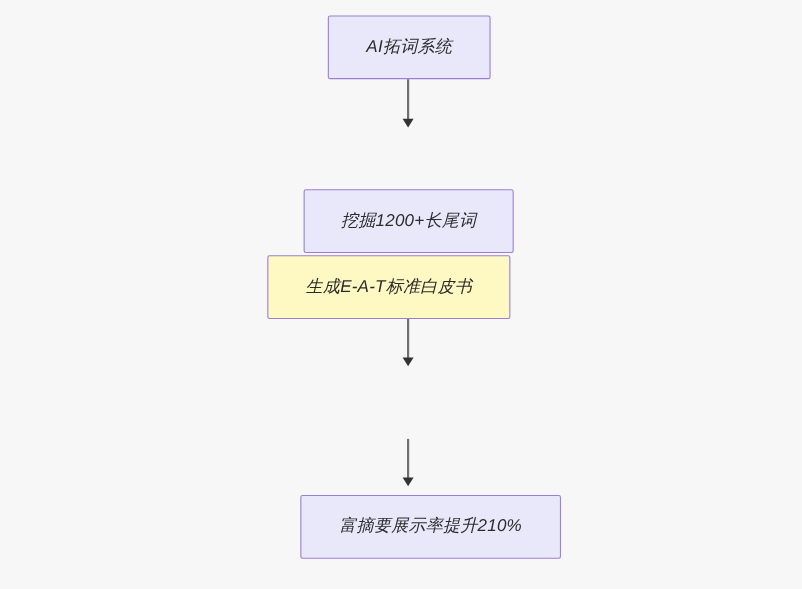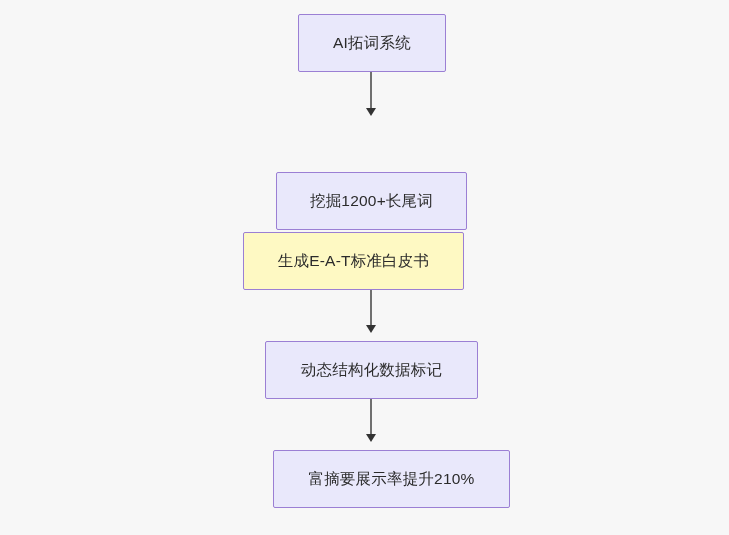--- a/index.html
+++ b/index.html
@@ -11,20 +11,21 @@
     height: 535px;
     background: #f7f7f7;
     font-family: "Liberation Sans", "DejaVu Sans", sans-serif;
     overflow: hidden;
   }
 
   #flowchart {
     position: relative;
     width: 660px;
     height: 535px;
+    font-style: italic;
   }
 
   .node {
     position: absolute;
     box-sizing: border-box;
     background: #e9e8fb;
     border: 1.4px solid #9b7fd4;
     border-radius: 2px;
     display: flex;
     align-items: center;
@@ -78,21 +79,18 @@
   </div>
 
   <div class="node" style="left: 276px; top: 124px; width: 191px; height: 58px; background: rgb(233, 232, 251); border-color: rgb(155, 127, 212); color: rgb(43, 43, 43); margin-top: 48px;">
     <span class="node-label">挖掘1200+长尾词</span>
   </div>
 
   <div class="node" style="left: 243px; top: 232px; width: 221px; height: 58px; background: #fef9c3; border-color: rgb(155, 127, 212); color: rgb(43, 43, 43);">
     <span class="node-label">生成E-A-T标准白皮书</span>
   </div>
 
-  <div class="node" style="left: 265px; top: 341px; width: 213px; height: 58px; background: rgb(233, 232, 251); border-color: rgb(155, 127, 212); color: rgb(43, 43, 43);">
-    <span class="node-label">动态结构化数据标记</span>
-  </div>
 
   <div class="node" style="left: 253px; top: 450px; width: 237px; height: 58px; background: rgb(233, 232, 251); border-color: rgb(155, 127, 212); color: rgb(43, 43, 43); margin-left: 20px;">
     <span class="node-label">富摘要展示率提升210%</span>
   </div>
 
 </div>
 
 </body></html>

